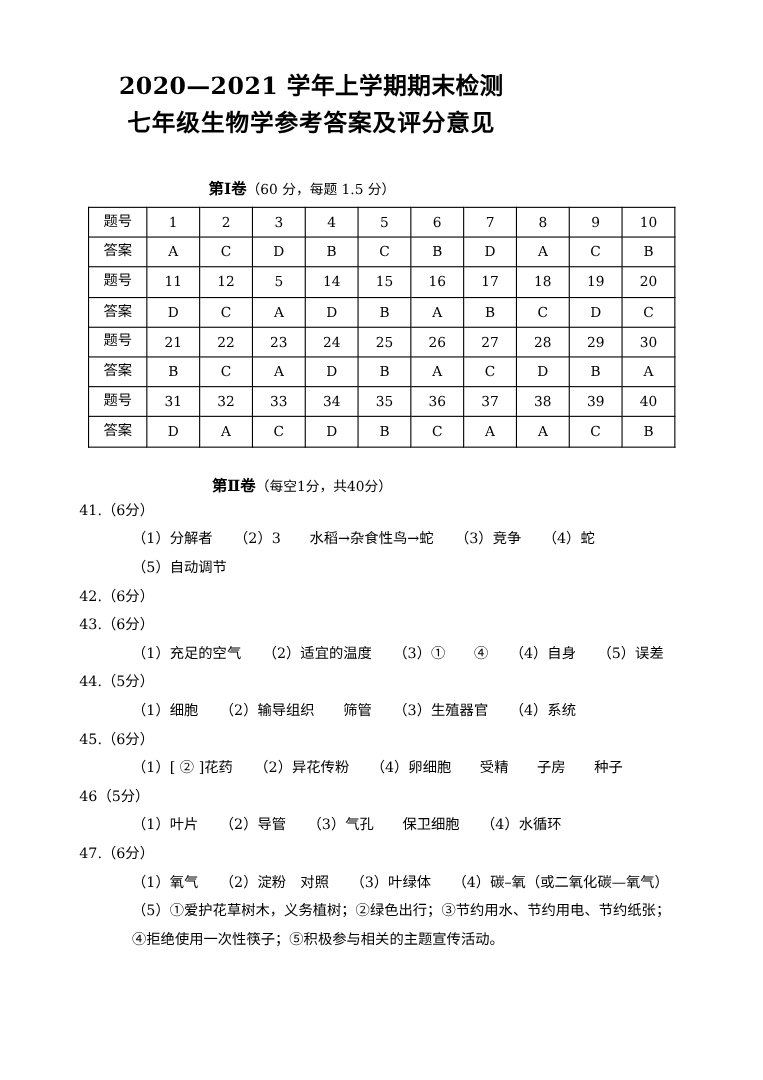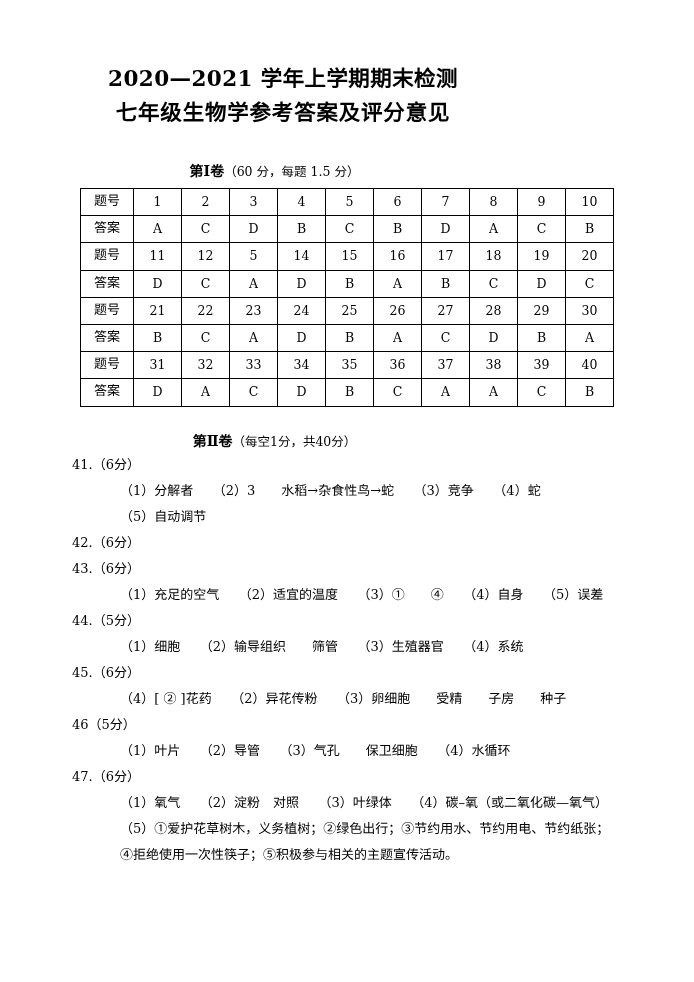--- a/index.html
+++ b/index.html
@@ -261,21 +261,21 @@
       <div class="q-group">
         <div class="q-head">43.（6分）</div>
         <div class="q-line">（1）充足的空气　　（2）适宜的温度　　（3）①　　④　　（4）自身　　（5）误差</div>
       </div>
       <div class="q-group">
         <div class="q-head">44.（5分）</div>
         <div class="q-line">（1）细胞　　（2）输导组织　　筛管　　（3）生殖器官　　（4）系统</div>
       </div>
       <div class="q-group">
         <div class="q-head">45.（6分）</div>
-        <div class="q-line">（4）[ ② ]花药　　（2）异花传粉　　（3）卵细胞　　受精　　子房　　种子</div>
+        <div class="q-line">（1）[ ② ]花药　　（2）异花传粉　　（4）卵细胞　　受精　　子房　　种子</div>
       </div>
       <div class="q-group">
         <div class="q-head">46（5分）</div>
         <div class="q-line">（1）叶片　　（2）导管　　（3）气孔　　保卫细胞　　（4）水循环</div>
       </div>
       <div class="q-group">
         <div class="q-head">47.（6分）</div>
         <div class="q-line">（1）氧气　　（2）淀粉　对照　　（3）叶绿体　　（4）碳–氧（或二氧化碳—氧气）</div>
         <div class="q-line">（5）①爱护花草树木，义务植树；②绿色出行；③节约用水、节约用电、节约纸张；</div>
         <div class="q-line">④拒绝使用一次性筷子；⑤积极参与相关的主题宣传活动。</div>

